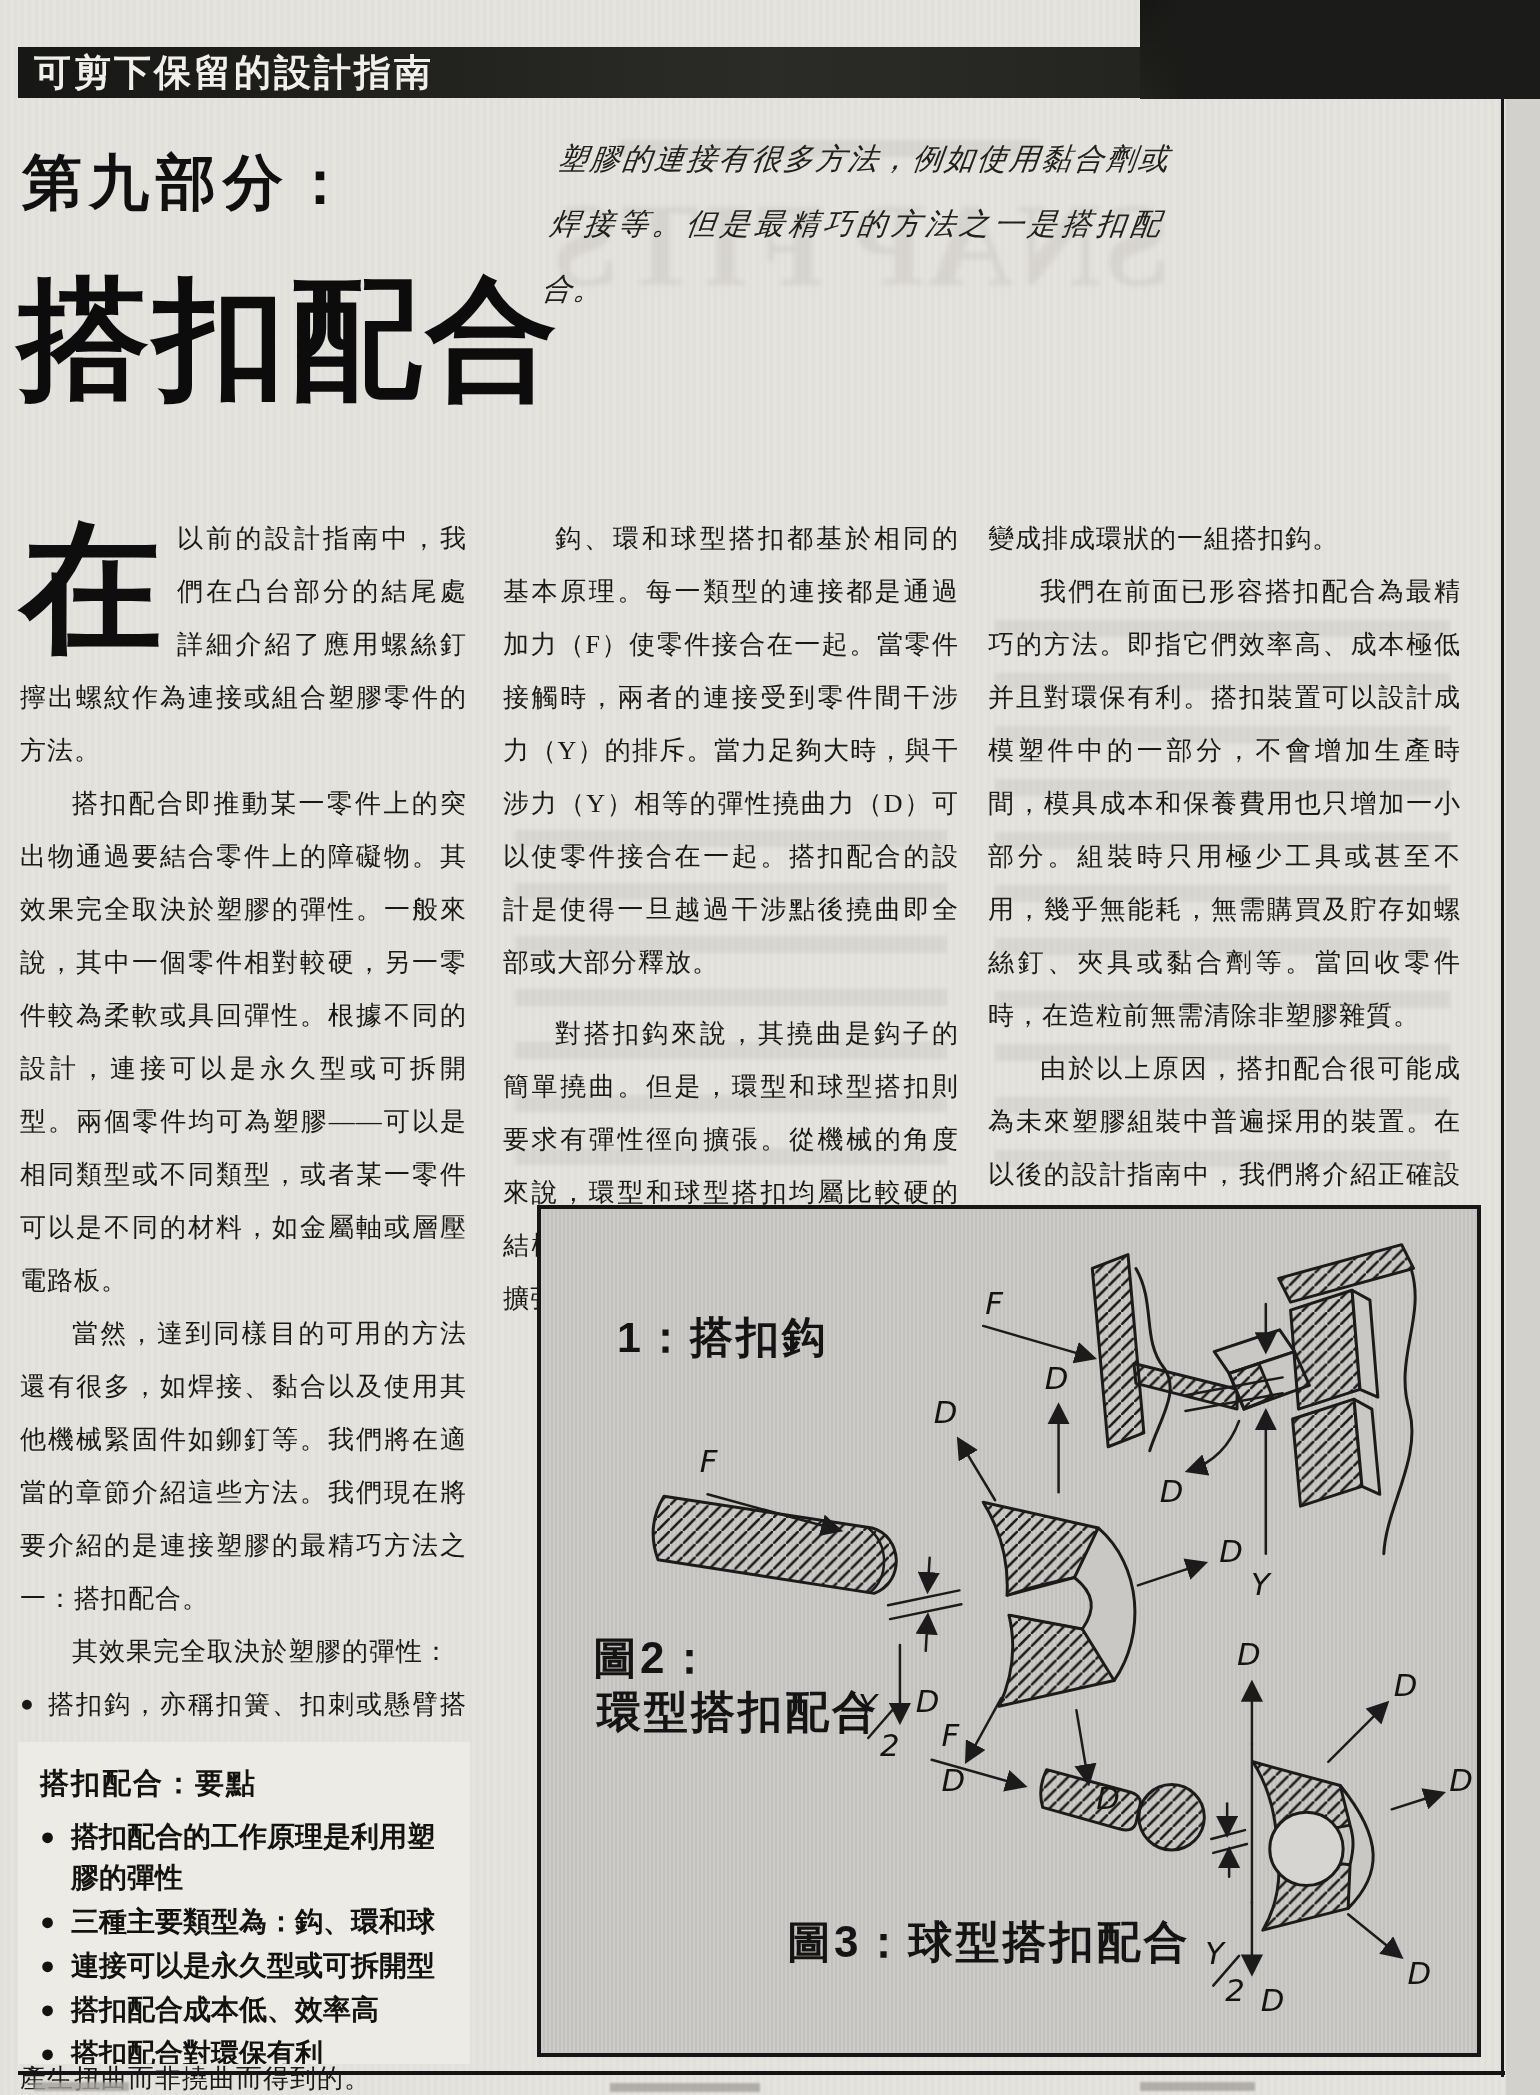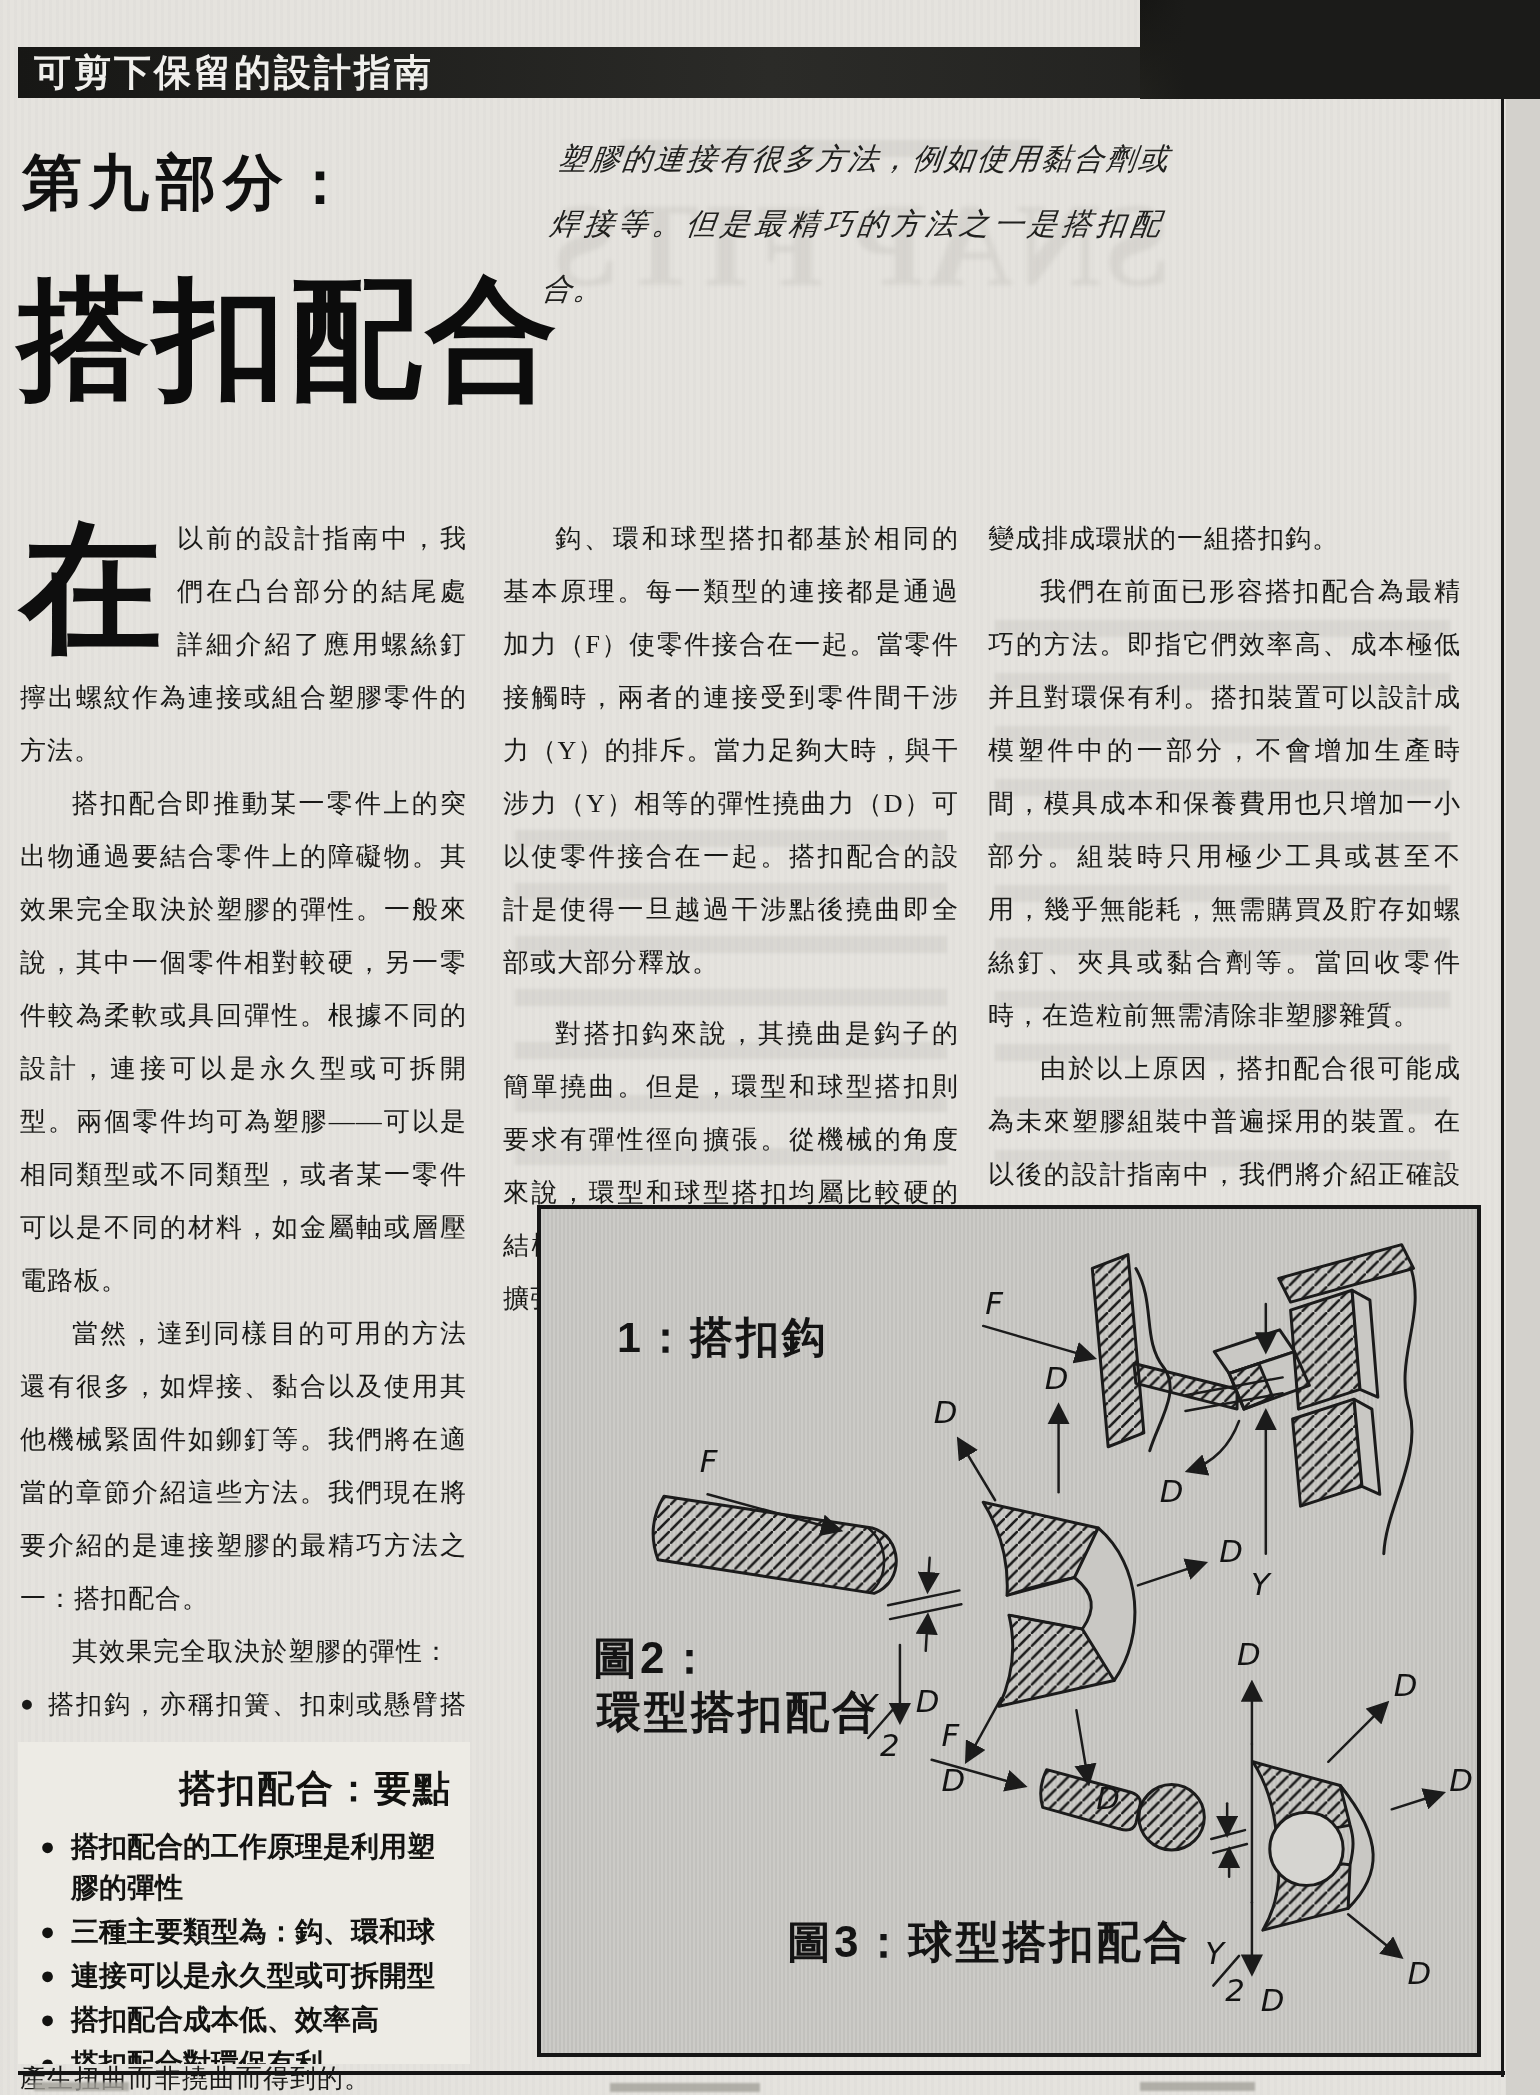--- a/index.html
+++ b/index.html
@@ -37,21 +37,21 @@
   .col2{left:503px;width:456px;}
   .col3{left:988px;width:473px;}
   .dropcap{float:left;font-size:142px;line-height:150px;padding:2px 14px 0 0;color:#0e0e0e;font-weight:bold;}
   .bullet{text-indent:0 !important;}
   .bullet .b{font-size:23px;margin-right:12px;position:relative;top:-2px;}
   .endmark{float:right;font-size:26px;line-height:53px;}
   
   .kp{position:absolute;left:18px;top:1742px;width:452px;height:322px;background:#edebe5;
       padding:22px 18px 0 22px;box-sizing:border-box;overflow:hidden;
       font-family:"Liberation Sans",sans-serif;color:#121210;}
-  .kp-title{font-size:37px;font-weight:bold;letter-spacing:2px;margin-bottom:12px;text-align:right;}
+  .kp-title{font-size:29px;font-weight:bold;letter-spacing:2px;margin-bottom:12px;}
   .kp-item{display:flex;gap:16px;font-size:28px;font-weight:bold;line-height:41px;margin-bottom:3px;}
   .kp-item .b{font-size:25px;line-height:41px;}
   
   .diagram-box{position:absolute;left:537px;top:1205px;width:944px;height:852px;box-sizing:border-box;
       border:4px solid #161616;background:#c9c8c4;
       background-image:repeating-linear-gradient(90deg,rgba(255,255,255,.06) 0 2px,rgba(0,0,0,.035) 2px 4px);}
   .diagram-box svg{position:absolute;left:0;top:0;width:100%;height:100%;}
   .fig-label{position:absolute;font-family:"Liberation Sans",sans-serif;font-weight:bold;
       color:#141414;letter-spacing:3px;}
   .fig1-label{left:76px;top:100px;font-size:43px;}

